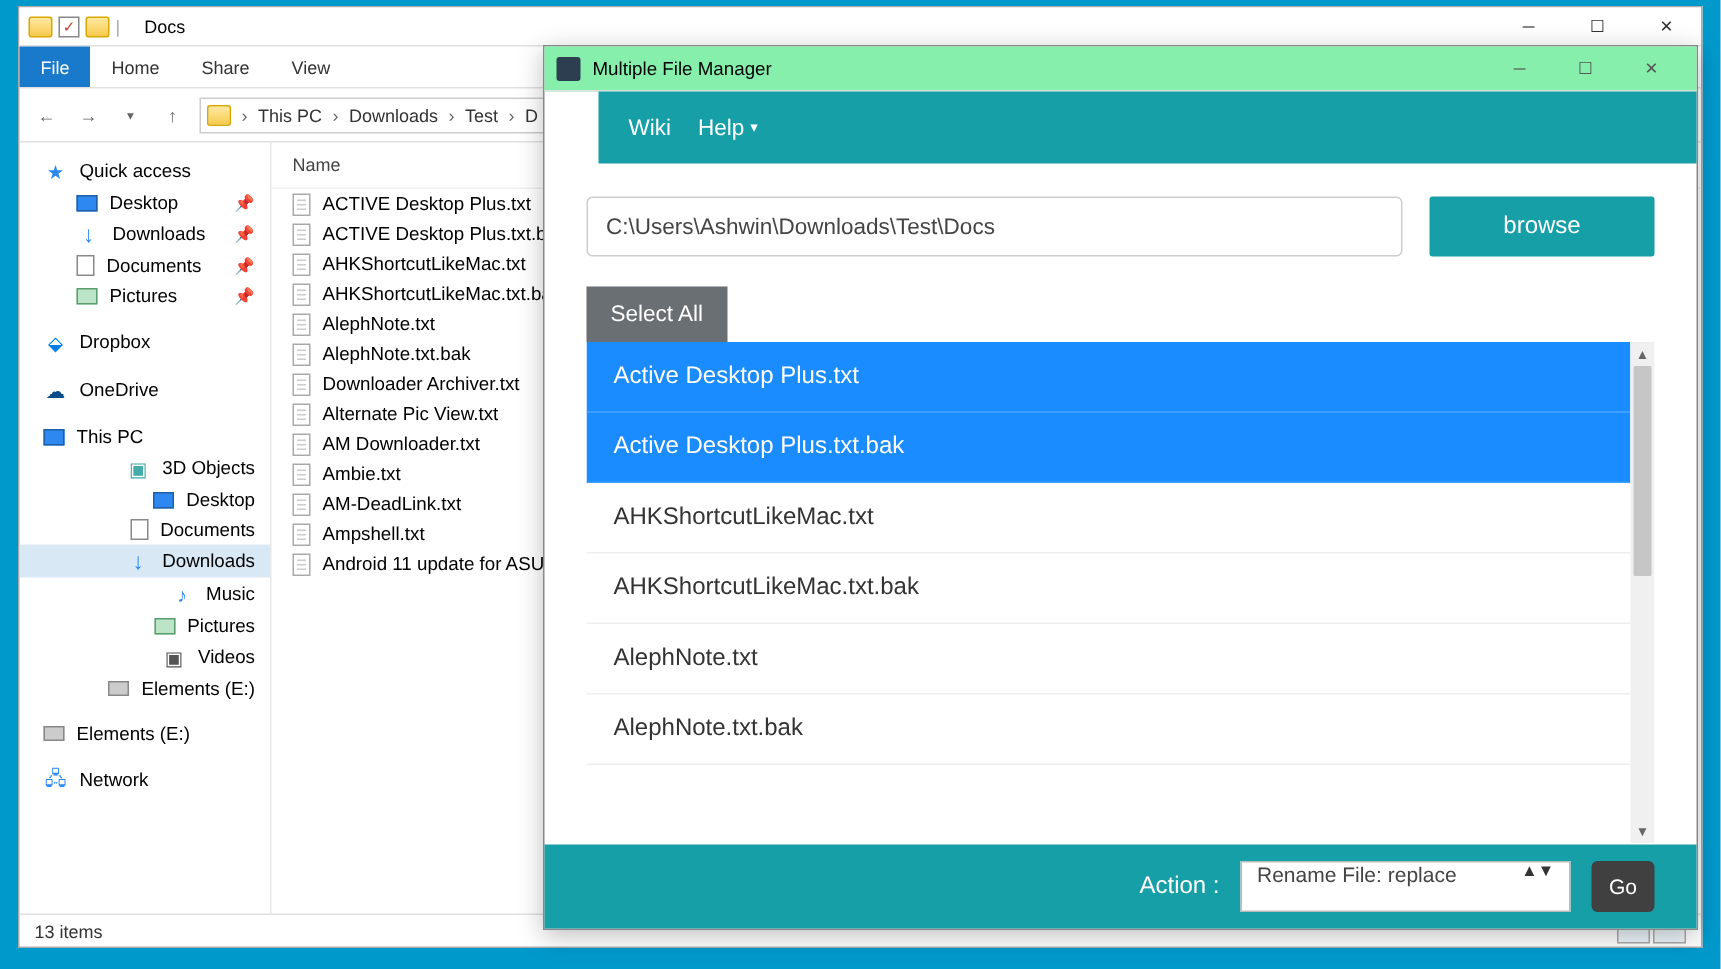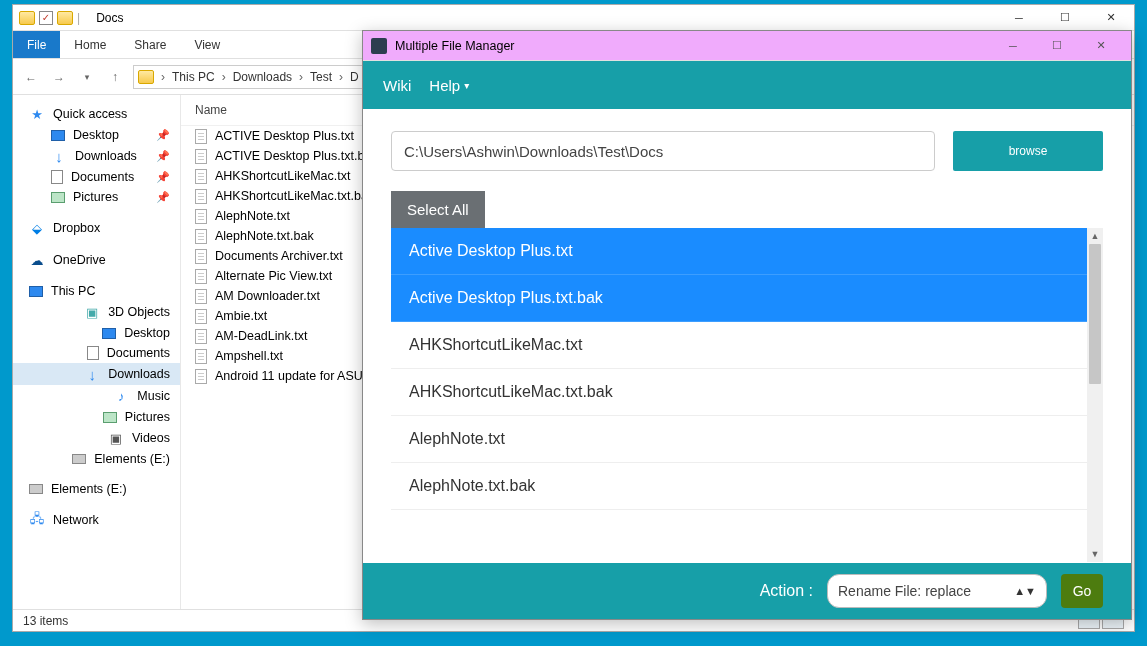--- a/index.html
+++ b/index.html
@@ -62,48 +62,48 @@
 .status-bar { height: 22px; border-top: 1px solid #e0e0e0; display: flex; align-items: center; padding: 0 10px; font-size: 12px; color: #333; }
 .status-right { margin-left: auto; display: flex; gap: 2px; }
 .status-mode { width: 22px; height: 16px; border: 1px solid #aaa; background: #eef6fb; }
 
 
 .mfm {
   position: absolute; left: 362px; top: 30px; width: 770px; height: 590px;
   background: white; border: 1px solid #888; box-shadow: 0 4px 16px rgba(0,0,0,.25);
   display: flex; flex-direction: column;
 }
-.mfm-titlebar { height: 30px; display: flex; align-items: center; font-size: 12.5px; padding: 0 8px; border-bottom: 1px solid #e0e0e0; background: #f0abfc; }
+.mfm-titlebar { height: 30px; display: flex; align-items: center; font-size: 12.5px; padding: 0 8px; border-bottom: 1px solid #e0e0e0; background: #86efac; }
 .mfm-titlebar .mfm-icon { width: 16px; height: 16px; background: #2c3e50; margin-right: 8px; border-radius: 2px; }
 .mfm-win-controls { margin-left: auto; display: flex; }
 .mfm-win-btn { width: 44px; height: 30px; display: flex; align-items: center; justify-content: center; color: #555; font-size: 11px; }
 
-.mfm-menubar { height: 48px; background: #179fa8; display: flex; align-items: center; padding: 0 20px; gap: 18px; color: white; font-size: 15px; }
+.mfm-menubar { height: 48px; background: #179fa8; display: flex; align-items: center; padding: 0 20px; gap: 18px; color: white; font-size: 15px; margin-left: 36px; }
 .mfm-menu-item { display: flex; align-items: center; gap: 4px; }
 .caret-down { font-size: 10px; }
 
 .mfm-content { flex: 1; padding: 22px 28px 0 28px; display: flex; flex-direction: column; overflow: hidden; }
 .mfm-path-row { display: flex; gap: 18px; margin-bottom: 20px; }
 .mfm-path-input { flex: 1; height: 40px; border: 1px solid #ccc; border-radius: 4px; padding: 16px 12px; font-size: 15px; color: #444; }
-.mfm-browse { width: 150px; height: 40px; background: #179fa8; color: white; border: none; border-radius: 2px; font-size: 12px; }
+.mfm-browse { width: 150px; height: 40px; background: #179fa8; color: white; border: none; border-radius: 2px; font-size: 16px; }
 
 .mfm-select-all { align-self: flex-start; background: #6a6f73; color: white; border: none; padding: 10px 16px; font-size: 15px; border-radius: 0; }
 
 .mfm-list-container { display: flex; flex: 1; margin-top: 0; overflow: hidden; }
 .mfm-list { flex: 1; overflow-y: auto; border-top: none; }
 .mfm-list-item { padding: 14px 18px; font-size: 16px; border-bottom: 1px solid #eee; color: #333; }
 .mfm-list-item.selected { background: #1a8cff; color: white; border-bottom: 1px solid #3d9eff; }
 .mfm-scrollbar { width: 16px; background: #f0f0f0; position: relative; }
 .mfm-scroll-arrow { height: 16px; display: flex; align-items: center; justify-content: center; font-size: 9px; color: #666; }
 .mfm-scroll-thumb { position: absolute; top: 16px; left: 2px; right: 2px; height: 140px; background: #c6c6c6; border-radius: 1px; }
 
 .mfm-footer { height: 56px; background: #179fa8; display: flex; align-items: center; justify-content: flex-end; padding: 0 28px; gap: 14px; margin-top: 1px; }
 .mfm-action-label { color: white; font-size: 16px; }
-.mfm-action-select { width: 220px; height: 34px; border: 1px solid #bbb; border-radius: 12px; background: white; padding: 0 10px; font-size: 14px; display: flex; align-items: center; justify-content: space-between; color: #444; }
-.mfm-go { width: 42px; height: 34px; background: #4d7c0f; color: white; border: none; border-radius: 4px; font-size: 14px; }
+.mfm-action-select { width: 220px; height: 34px; border: 1px solid #bbb; border-radius: 0; background: white; padding: 0 10px; font-size: 14px; display: flex; justify-content: space-between; color: #444; }
+.mfm-go { width: 42px; height: 34px; background: #404040; color: white; border: none; border-radius: 4px; font-size: 14px; }
 </style>
 </head>
 <body>
 
 <div class="explorer">
   <div class="explorer-titlebar">
     <div class="icons">
       <span class="folder-mini"></span>
       <span class="qat-check">✓</span>
       <span class="folder-mini"></span>
@@ -256,21 +256,21 @@
           <div class="file-row">
             <span class="ico ico-txt"></span>
             <span>AlephNote.txt</span>
           </div>
           <div class="file-row">
             <span class="ico ico-txt"></span>
             <span>AlephNote.txt.bak</span>
           </div>
           <div class="file-row">
             <span class="ico ico-txt"></span>
-            <span>Documents Archiver.txt</span>
+            <span>Downloader Archiver.txt</span>
           </div>
           <div class="file-row">
             <span class="ico ico-txt"></span>
             <span>Alternate Pic View.txt</span>
           </div>
           <div class="file-row">
             <span class="ico ico-txt"></span>
             <span>AM Downloader.txt</span>
           </div>
           <div class="file-row">

